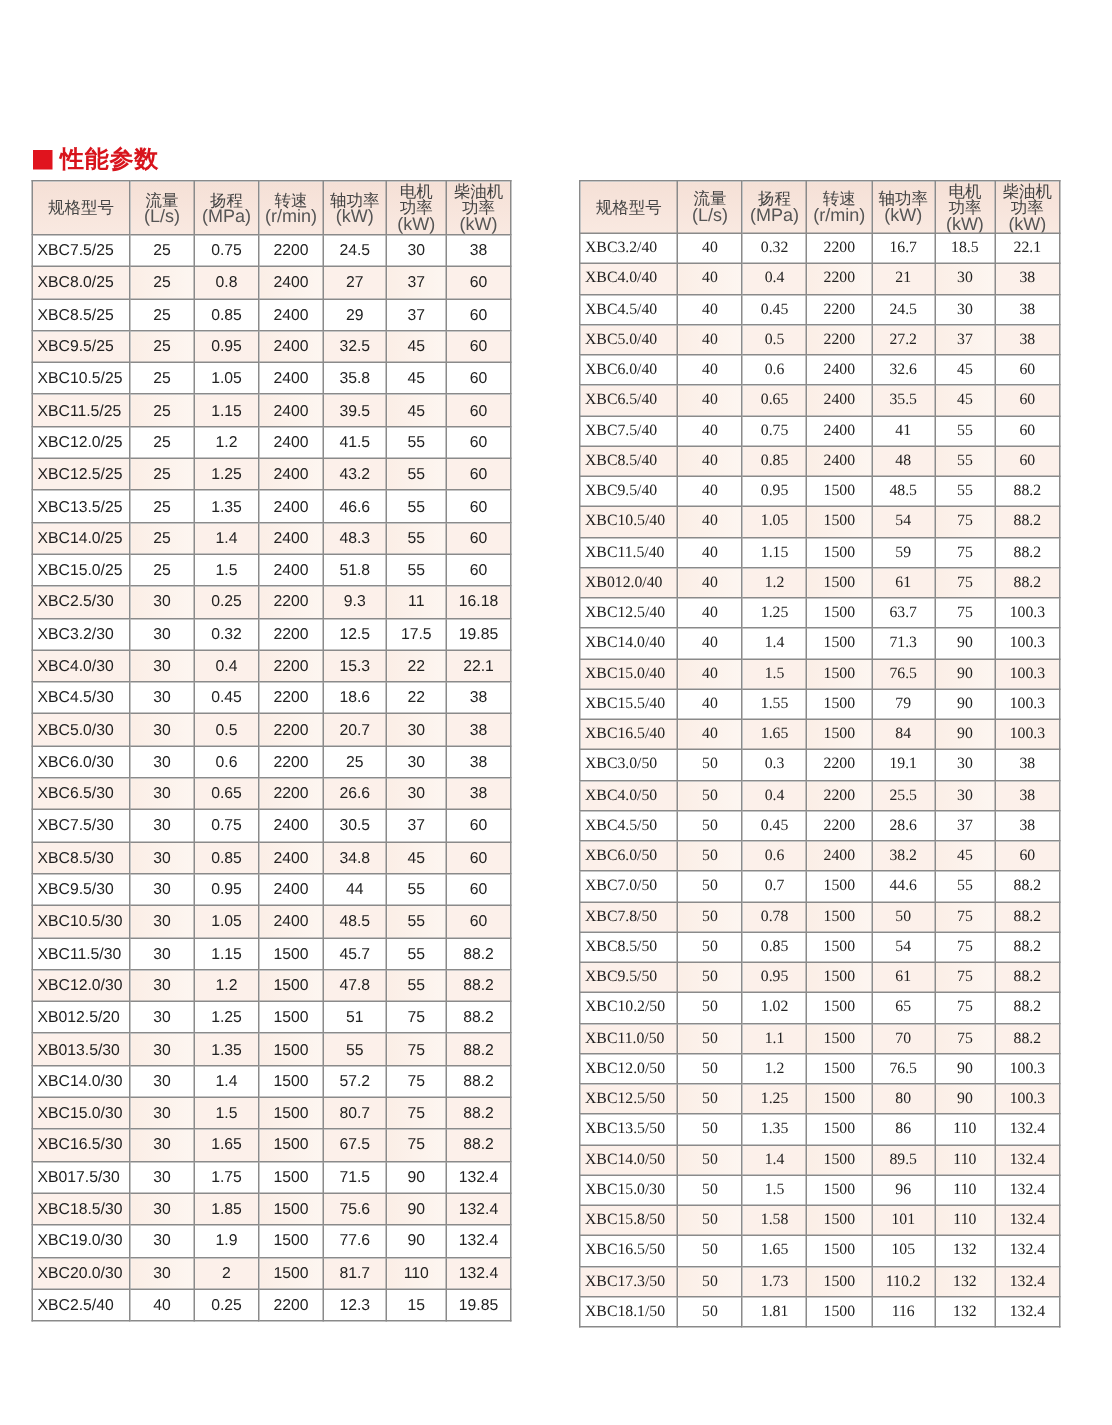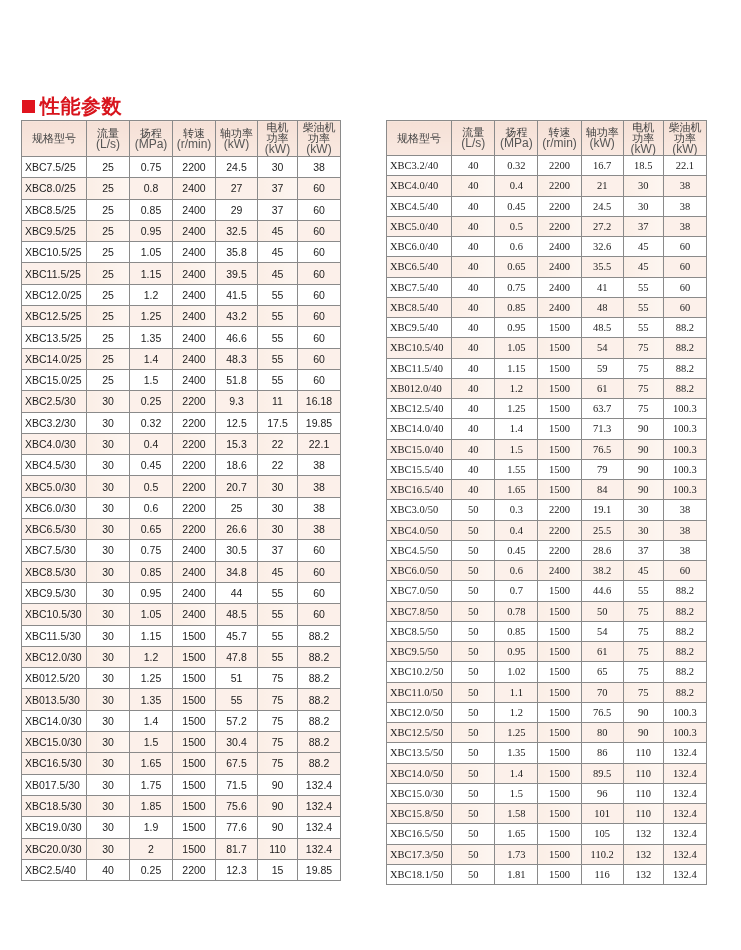--- a/index.html
+++ b/index.html
@@ -1,20 +1,20 @@
 <!DOCTYPE html>
 <html><head>
 <meta charset="utf-8">
 <style>
   html, body { margin: 0; padding: 0; background: #ffffff; }
   body { width: 741px; height: 950px; position: relative; overflow: hidden;
          font-family: "Liberation Sans", "DejaVu Sans", sans-serif; color: #222; }
   .section-title { position: absolute; left: 22px; top: 98px; height: 16px; display: flex; align-items: center; }
   .section-title .square { width: 13px; height: 13px; background: #e0141e; margin-right: 5px; }
-  .section-title .text { color: #d8141c; font-weight: bold; font-size: 20px; letter-spacing: 0.5px; font-family: "DejaVu Sans", sans-serif; }
+  .section-title .text { color: #d8141c; font-weight: bold; font-size: 16px; letter-spacing: 0.5px; font-family: "DejaVu Sans", sans-serif; }
 
   table.spec { position: absolute; border-collapse: collapse; table-layout: fixed; font-size: 10.5px; }
   table.spec td, table.spec th { border: 1px solid #8a8a8a; padding: 0; text-align: center; white-space: nowrap; overflow: hidden; }
   table.spec th { background: linear-gradient(#f5e0d6, #f9e9e1); color: #444; font-weight: normal; font-size: 11px; line-height: 11px;
                   font-family: "DejaVu Sans", sans-serif; }
   table.spec th .sub { font-family: "Liberation Sans", sans-serif; font-size: 12px; color: #555; }
   table.spec td.model { text-align: left; padding-left: 3px; }
   table.spec tr.odd td { background: #ffffff; }
   table.spec tr.even td { background: linear-gradient(90deg, #fbeee6, #fdf6f1); }
   table.spec tr.even td:nth-child(odd) { background: #fcf0ea; }
@@ -322,21 +322,21 @@
         <td>1500</td>
         <td>57.2</td>
         <td>75</td>
         <td>88.2</td>
       </tr>
       <tr class="even">
         <td class="model">XBC15.0/30</td>
         <td>30</td>
         <td>1.5</td>
         <td>1500</td>
-        <td>30.4</td>
+        <td>80.7</td>
         <td>75</td>
         <td>88.2</td>
       </tr>
       <tr class="even">
         <td class="model">XBC16.5/30</td>
         <td>30</td>
         <td>1.65</td>
         <td>1500</td>
         <td>67.5</td>
         <td>75</td>

